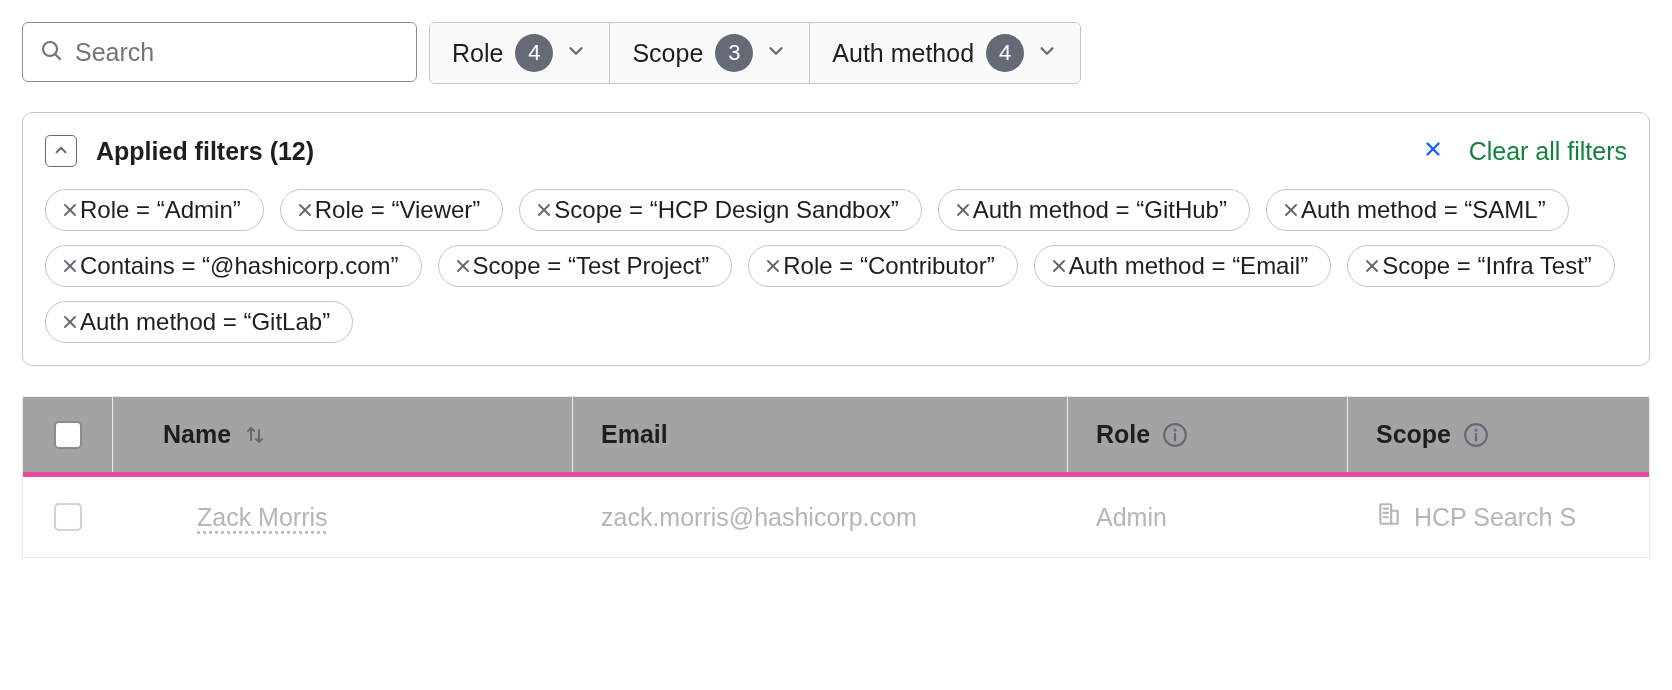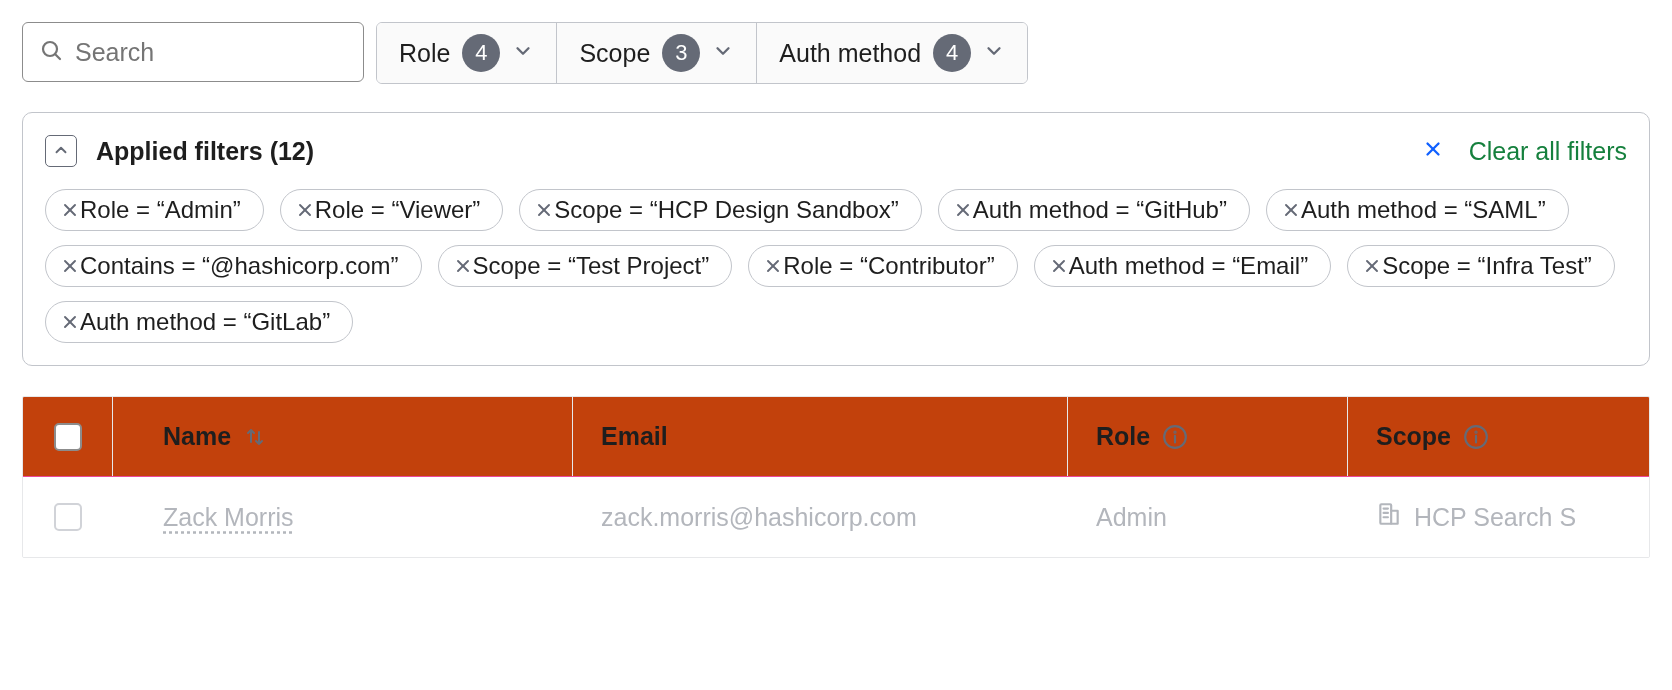--- a/index.html
+++ b/index.html
@@ -18,21 +18,21 @@
       gap: 0;
       margin-bottom: 28px;
     }
     .search-box {
       display: flex;
       align-items: center;
       border: 1px solid #8c8c8c;
       border-radius: 6px;
       padding: 0 16px;
       height: 60px;
-      width: 342px;
+      width: 395px;
       margin-right: 12px;
       background: #fff;
     }
     .search-box svg {
       flex-shrink: 0;
       margin-right: 12px;
     }
     .search-input {
       border: none;
       outline: none;
@@ -141,23 +141,23 @@
       cursor: pointer;
       color: #656a76;
     }
     .data-table {
       border: 1px solid #e7e8ea;
       border-radius: 2px;
       overflow: hidden;
     }
     .table-header {
       display: flex;
-      background: #c2410c;
+      background: #a3a3a3;
       height: 80px;
-      border-bottom: 1px solid #ec4899;
+      border-bottom: 5px solid #ec4899;
     }
     .table-row {
       display: flex;
       align-items: center;
       background: #fff;
       height: 80px;
     }
     .col {
       display: flex;
       align-items: center;
@@ -216,20 +216,21 @@
       background: #fff;
       cursor: pointer;
     }
     .faded {
       color: #b3b6bc;
     }
     .faded-underline {
       color: #b3b6bc;
       text-decoration: underline dotted;
       text-underline-offset: 6px;
+      margin-left: 34px;
     }
     .info-icon {
       display: inline-flex;
       color: #656a76;
     }
     .sort-icon {
       display: inline-flex;
       color: #656a76;
     }
   </style>

